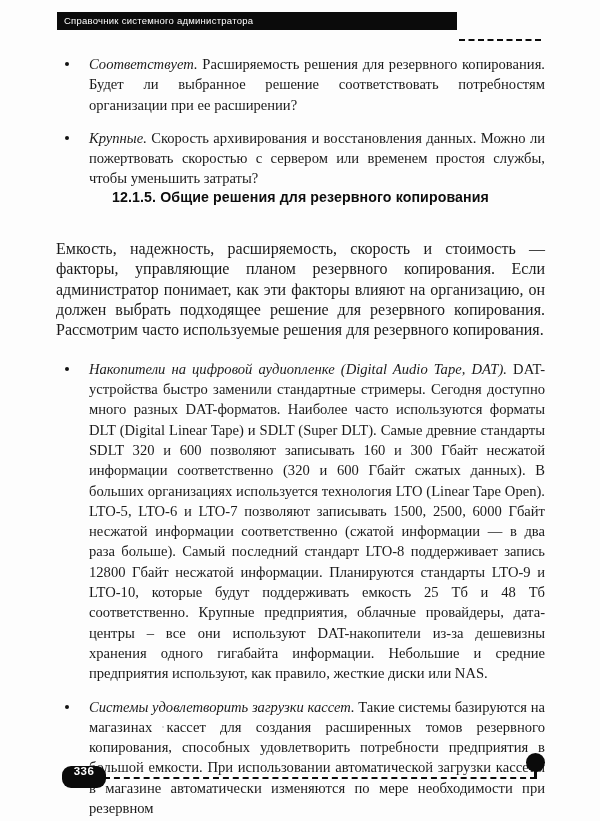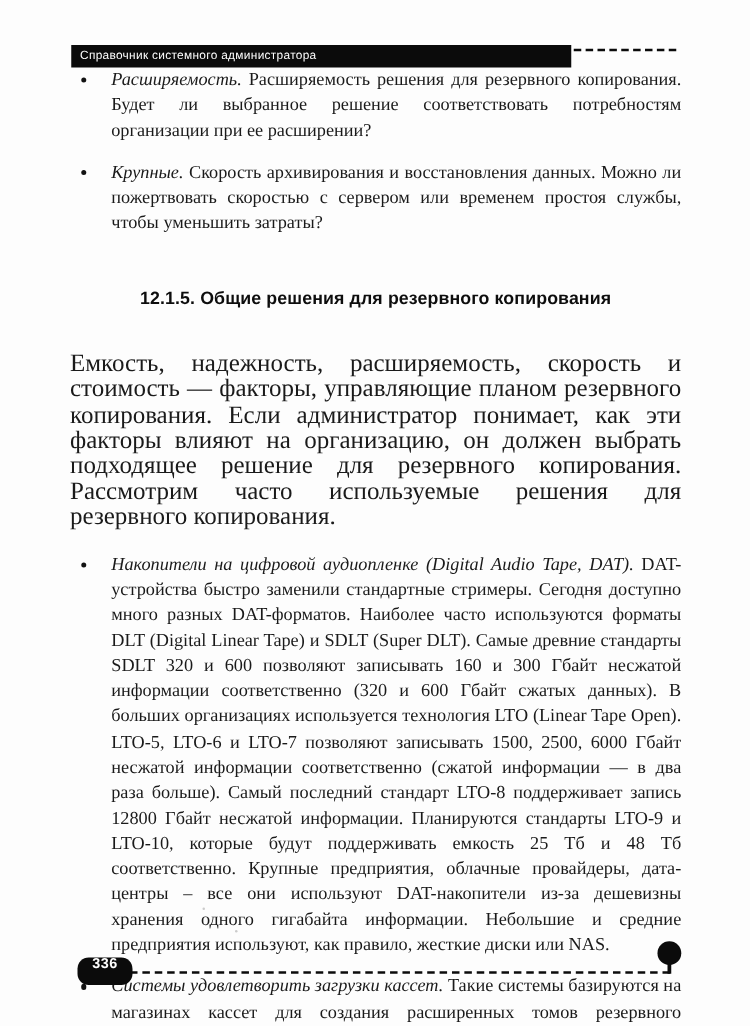--- a/index.html
+++ b/index.html
@@ -16,21 +16,21 @@
     overflow: hidden;
     font-family: "Liberation Serif", "DejaVu Serif", serif;
     color: #1a1a1a;
     box-sizing: border-box;
   }
 
   
   .runhead {
     position: absolute;
     left: 57px;
-    top: 36px;
+    top: 12px;
     width: 400px;
     height: 18px;
     background: #0b0b0b;
     display: flex;
     align-items: center;
     overflow: hidden;
   }
   .runhead-text {
     color: #ffffff;
     font-family: "Liberation Sans", "DejaVu Sans", sans-serif;
@@ -91,28 +91,27 @@
     font-family: "Liberation Sans", "DejaVu Sans", sans-serif;
     font-weight: bold;
     font-size: 14.2px;
     letter-spacing: 0.1px;
     text-align: center;
     margin: 0;
     padding: 0;
     color: #0d0d0d;
   }
   .heading-block {
-    margin-top: 42px;
     margin-bottom: 34px;
   }
 
   
   .para {
     margin: 0 0 16px 0;
-    font-size: 20px;
+    font-size: 16px;
     line-height: 20.4px;
     text-align: justify;
     text-justify: inter-word;
   }
 
   .gap-before-list { margin-top: 18px; }
 
   
   .folio {
     position: absolute;
@@ -178,21 +177,21 @@
   <div class="runhead">
     <span class="runhead-text">Справочник системного администратора</span>
   </div>
   <div class="runhead-dash"></div>
 
   <div class="column">
 
     <ul class="bullet-list">
       <li class="bullet-item">
         <span class="bullet-dot"></span>
-        <span class="term">Расширяемость.</span><span> Расширяемость решения для резервного копирования. Будет ли выбранное решение соответствовать потребностям организации при ее расширении?</span>
+        <span class="term">Соответствует.</span><span> Расширяемость решения для резервного копирования. Будет ли выбранное решение соответствовать потребностям организации при ее расширении?</span>
       </li>
       <li class="bullet-item">
         <span class="bullet-dot"></span>
         <span class="term">Крупные.</span><span> Скорость архивирования и восстановления данных. Можно ли пожертвовать скоростью с сервером или временем простоя службы, чтобы уменьшить затраты?</span>
       </li>
     </ul>
 
     <div class="heading-block">
       <h2 class="section-heading">12.1.5. Общие решения для резервного копирования</h2>
     </div>

